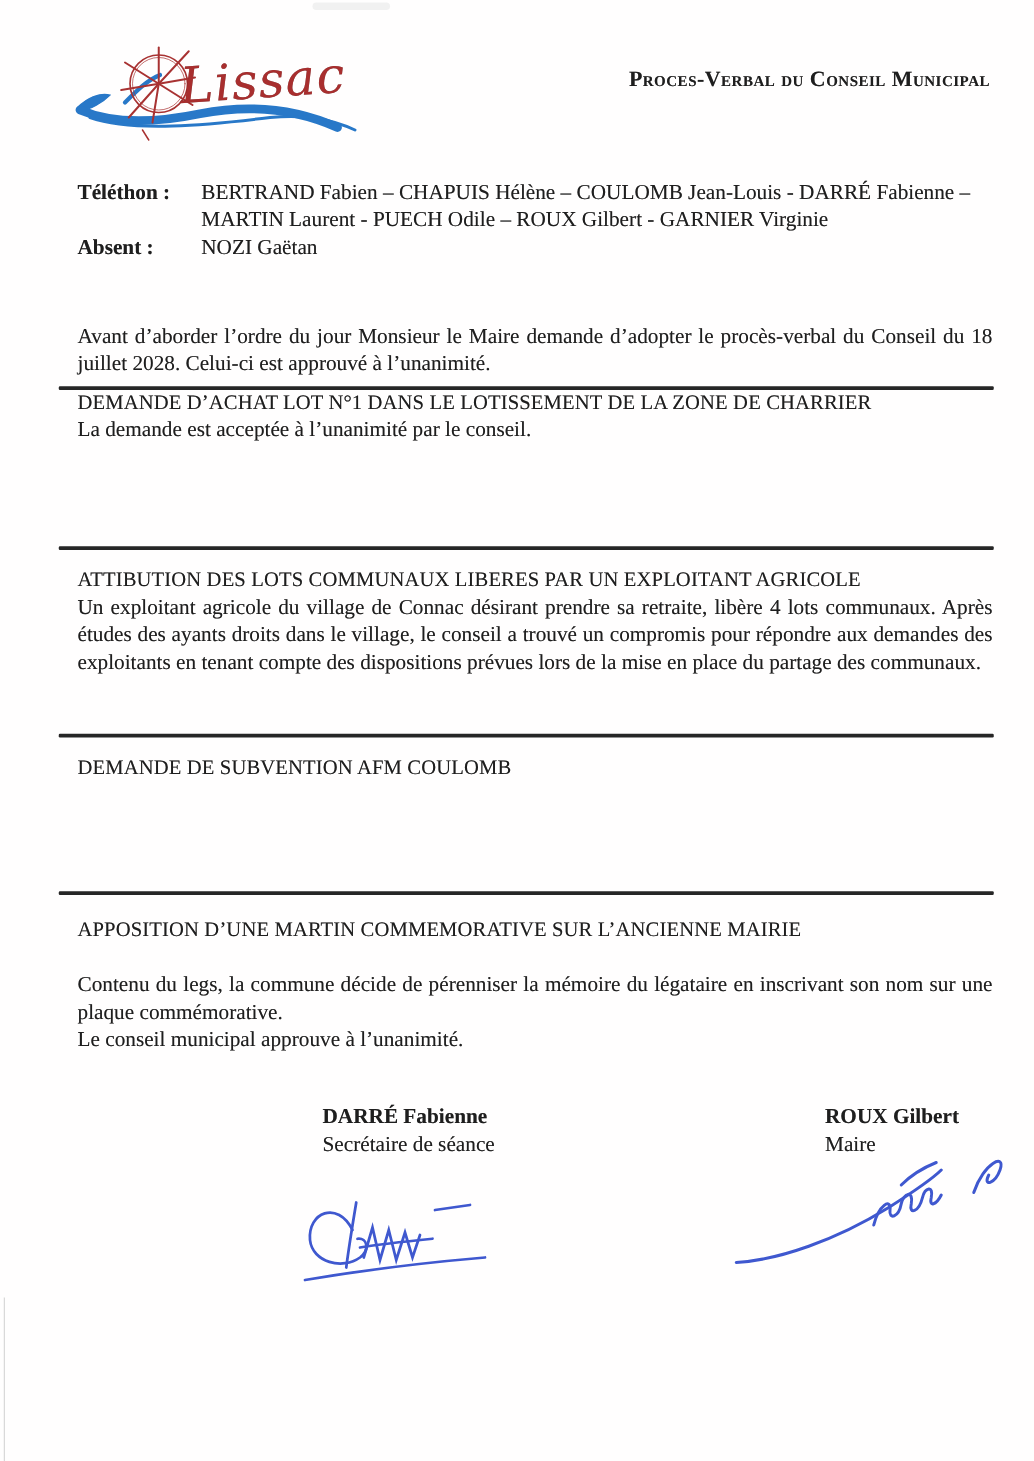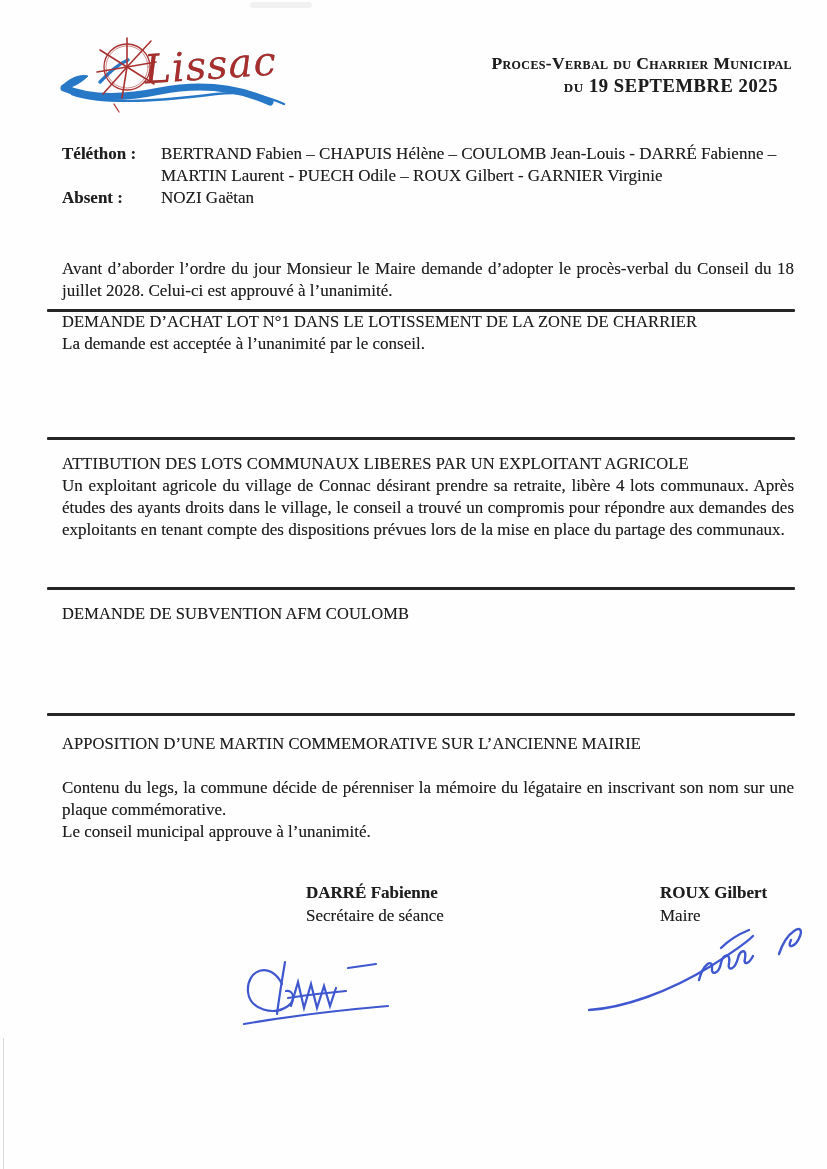--- a/index.html
+++ b/index.html
@@ -53,21 +53,21 @@
   .sec-4{top:733px;}
   .section h2{
     margin:0;font-size:16.5px;font-weight:normal;line-height:22px;
     letter-spacing:.1px;text-align:left;
   }
   .section p{margin:0;text-align:justify;}
   .sec-4 h2{margin-bottom:22px;}
 
   
   .sig-block{position:absolute;font-size:17px;line-height:23px;}
-  .sig-left{left:258px;top:881px;margin-left:48px;}
+  .sig-left{left:258px;top:881px;}
   .sig-right{left:660px;top:881px;}
   .sig-name{font-weight:bold;display:block;}
   .sig-role{display:block;}
   .sig-draw{position:absolute;}
   .sig-draw-left{left:236px;top:946px;}
   .sig-draw-right{left:583px;top:918px;}
 </style>
 </head>
 <body>
 
@@ -97,22 +97,21 @@
         <path d="M71,33 L66,64"></path>
         <path d="M71,33 L41,38"></path>
         <path d="M71,33 L100,28"></path>
         <path d="M58,70 L63,78" stroke-width="1.2"></path>
       </g>
     </svg>
     <span class="logo-word">Lissac</span>
   </div>
 
   <div class="title">
-    <span class="title-line1">Proces-Verbal du Charrier Municipal</span>
-    <span class="title-line2">du 19 SEPTEMBRE 2025</span>
+    <span class="title-line1">Proces-Verbal du Conseil Municipal</span>
   </div>
 
   <div class="attendance">
     <span class="att-label">Téléthon :</span>
     <span class="att-value">BERTRAND Fabien – CHAPUIS Hélène – COULOMB Jean-Louis  - DARRÉ Fabienne –MARTIN Laurent - PUECH Odile – ROUX Gilbert - GARNIER Virginie</span>
     <span class="att-label">Absent :</span>
     <span class="att-value">NOZI Gaëtan</span>
   </div>
 
   <p class="para intro">Avant d’aborder l’ordre du jour Monsieur le Maire demande d’adopter le procès-verbal du Conseil du 18 juillet 2028. Celui-ci est approuvé à l’unanimité.</p>

